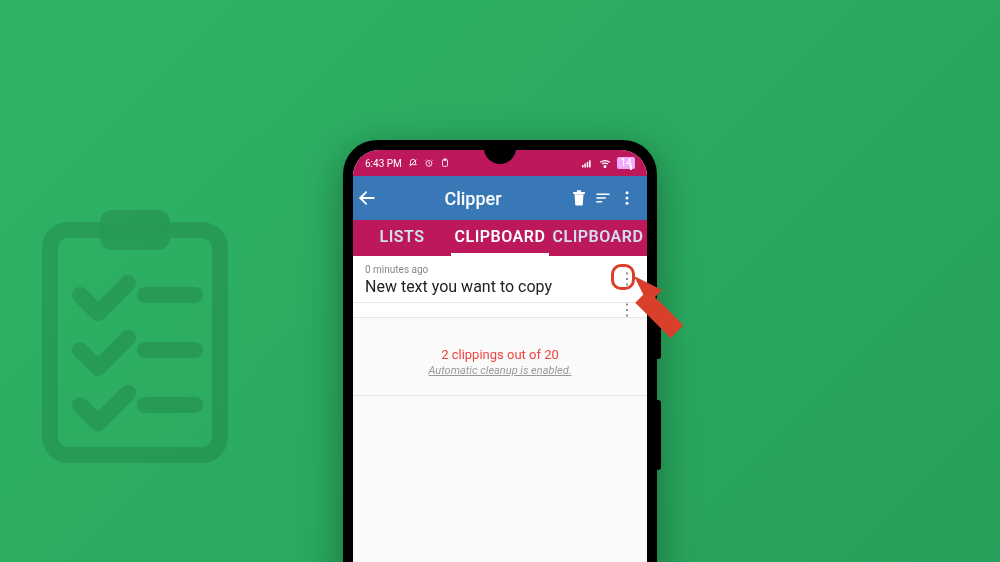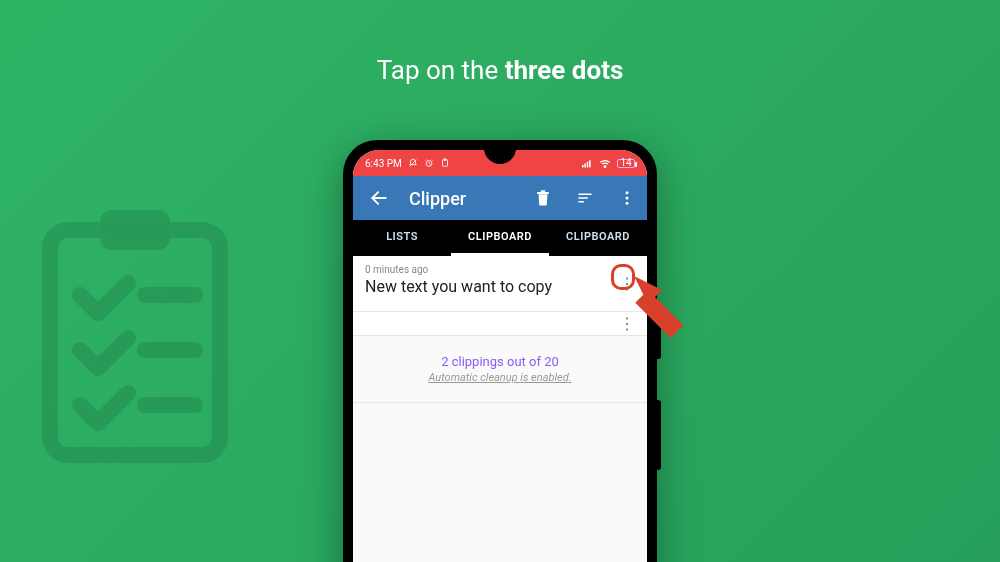--- a/index.html
+++ b/index.html
@@ -81,32 +81,32 @@
     height: 100%;
     background: #fafafa;
     border-radius: 26px;
     overflow: hidden;
     position: relative;
   }
 
   
   .status-bar {
     height: 26px;
-    background: #ef4444;
+    background: #be185d;
     color: #fff;
     display: flex;
     align-items: center;
     justify-content: space-between;
     padding: 0 12px;
     font-size: 10px;
   }
   .status-left, .status-right { display:flex; align-items:center; gap:6px; }
   .ico { display:inline-flex; }
   .batt {
-    border: 1px solid #f0abfc;
+    border: 6px solid #f0abfc;
     border-radius: 2px;
     width: 18px;
     height: 9px;
     position: relative;
     display: inline-flex;
     align-items:center;
     justify-content:center;
     font-size: 10px;
     line-height:1;
   }
@@ -121,54 +121,54 @@
     border-radius:0 1px 1px 0;
   }
 
   
   .app-bar {
     height: 44px;
     background: #3878b7;
     color: #fff;
     display: flex;
     align-items: center;
-    padding: 0 8px 0 14px;
-    gap: 18px;
+    padding: 0 8px 0 2px;
+    text-align: center;
   }
   .app-title { font-size: 18px; font-weight: 500; flex:1; }
   .app-bar .action { width:24px; display:flex; justify-content:center; }
 
   
   .tabs {
-    background: #000000;
+    background: #be185d;
     display: flex;
     height: 36px;
     color: #cfe0ef;
-    font-size: 11px;
+    font-size: 16px;
     font-weight: 600;
     letter-spacing: 0.5px;
   }
   .tab {
     flex: 1;
     display: flex;
     align-items: center;
     justify-content: center;
     border-bottom: 3px solid transparent;
   }
   .tab.active {
     color: #fff;
     border-bottom-color: #fff;
     align-items: center;
   }
 
   
   .item {
     background: #fff;
     border-bottom: 1px solid #e6e6e6;
-    padding: 8px 40px 15px 12px;
+    padding: 8px 40px 6px 12px;
     position: relative;
   }
   .item .time { font-size: 10px; color: #888; margin-bottom: 2px; }
   .item .text { font-size: 16px; color: #222; }
   .item .more {
     position: absolute;
     right: 8px;
     top: 50%;
     transform: translateY(-50%);
     width: 24px;
@@ -181,21 +181,21 @@
     line-height:1;
   }
 
   
   .summary {
     text-align: center;
     padding: 18px 10px;
     border-bottom: 1px solid #e6e6e6;
     background:#fafafa;
   }
-  .summary .count { font-size: 13px; color: #8b5cf6; }
+  .summary .count { font-size: 13px; color: #ef4444; margin-top: 11px; }
   .summary .note { font-size: 11px; color: #999; font-style: italic; margin-top: 2px; text-decoration: underline; }
 
   
   .ring {
     position: absolute;
     border: 3px solid #d8402c;
     border-radius: 10px;
     width: 24px;
     height: 26px;
     pointer-events: none;
@@ -217,23 +217,20 @@
     <path d="M50 95 l18 18 l30 -30"></path>
     <line x1="115" y1="95" x2="165" y2="95"></line>
     <path d="M50 150 l18 18 l30 -30"></path>
     <line x1="115" y1="150" x2="165" y2="150"></line>
     <path d="M50 205 l18 18 l30 -30"></path>
     <line x1="115" y1="205" x2="165" y2="205"></line>
   </g>
 </svg>
 
 <div class="instruction">
-  <div>
-    <span>Tap on the </span><span class="b">three dots</span>
-  </div>
 </div>
 
 <div class="phone">
   <div class="side-btn2"></div>
   <div class="notch"></div>
   <div class="screen">
 
     <div class="status-bar">
       <div class="status-left">
         <span>6:43 PM</span>

